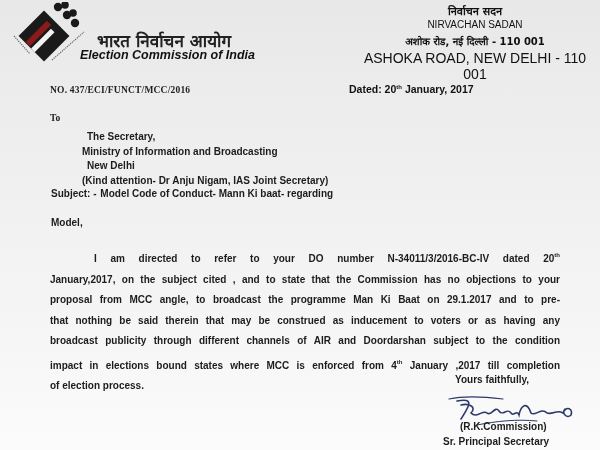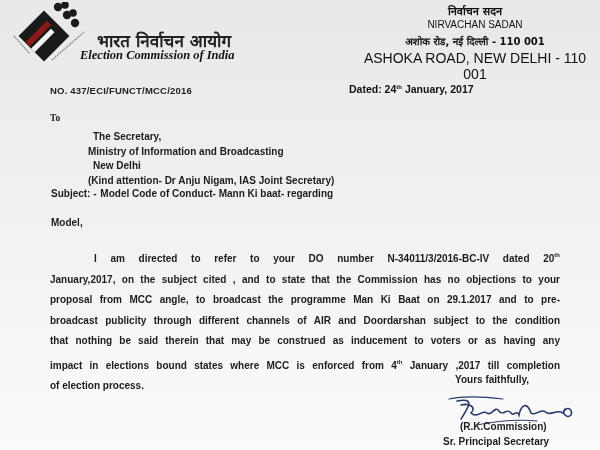--- a/index.html
+++ b/index.html
@@ -18,50 +18,50 @@
     .logo {
       position: absolute; left: 8px; top: 2px; width: 80px; height: 66px;
     }
     .org-hindi {
       position: absolute; left: 97px; top: 29px;
       font-family: "DejaVu Serif", serif; font-weight: bold;
       font-size: 17px; color: #222;
     }
     .org-english {
       position: absolute; left: 80px; top: 48px;
-      font-family: Liberation Serif, serif; font-style: italic; font-weight: bold;
+      font-family: Liberation Sans, sans-serif; font-style: italic; font-weight: bold;
       font-size: 12.5px; color: #111;
     }
     .addr {
       position: absolute; left: 380px; width: 220px; text-align: center;
       font-family: "Liberation Sans", sans-serif; color: #111;
     }
     .addr.l1 { top: 3px; font-family: "DejaVu Sans", sans-serif; font-size: 11px; font-weight: bold; left: 375px; width: 200px; }
     .addr.l2 { top: 19px; font-size: 10px; left: 375px; width: 200px; }
     .addr.l3 { top: 34px; font-family: "DejaVu Sans", sans-serif; font-size: 10px; font-weight: bold; left: 355px; width: 240px; }
     .addr.l4 { top: 50px; font-size: 14px; left: 355px; width: 240px; }
     .ref {
       position: absolute; left: 50px; top: 85px;
-      font-family: Liberation Sans, sans-serif; font-weight: bold; font-size: 9.5px; color: #222;
+      font-family: Liberation Serif, serif; font-weight: bold; font-size: 9.5px; color: #222;
       letter-spacing: 0.2px;
     }
     .dated {
       position: absolute; left: 349px; top: 83px;
       font-family: "Liberation Sans", sans-serif; font-weight: bold; font-size: 10.5px; color: #111;
     }
     .dated sup { font-size: 6px; vertical-align: 4px; }
     .to {
       position: absolute; left: 50px; top: 113px;
       font-family: Liberation Serif, serif; font-weight: bold; font-size: 9.5px; color: #222;
     }
     .body-text {
       font-family: "Liberation Sans", sans-serif; font-weight: bold; font-size: 10px; color: #1c1c1c;
     }
     .addressee {
-      position: absolute; left: 91px; top: 130px;
+      position: absolute; left: 85px; top: 130px;
     }
     .addressee div { height: 14.5px; line-height: 14.5px; white-space: nowrap; }
     .addressee .a1 { padding-left: 2px; }
     .addressee .a2 { margin-left: -3px; }
     .addressee .a3 { padding-left: 2px; }
     .addressee .a4 { margin-left: -3px; }
     .subject {
       position: absolute; left: 51px; top: 188px; white-space: nowrap;
     }
     .subject .s-label { margin-right: 1px; }
@@ -123,21 +123,21 @@
 
   <div class="addr l2">NIRVACHAN SADAN</div>
   <div class="addr l1">निर्वाचन सदन</div>
   <div class="addr l3">अशोक रोड, नई दिल्ली - 110 001</div>
   <div class="addr l4">ASHOKA ROAD, NEW DELHI - 110 001</div>
 
   <div class="ref">NO. 437/ECI/FUNCT/MCC/2016</div>
 
   <div class="dated">
     <span>Dated:</span>
-    <span>24</span><sup>th</sup>
+    <span>20</span><sup>th</sup>
     <span>January, 2017</span>
   </div>
 
   <div class="to">To</div>
 
   <div class="addressee body-text">
     <div class="a1">The Secretary,</div>
     <div class="a2">Ministry of Information and Broadcasting</div>
     <div class="a3">New Delhi</div>
     <div class="a4">(Kind attention- Dr Anju Nigam, IAS Joint Secretary)</div>
@@ -147,22 +147,22 @@
     <span class="s-label">Subject: -</span>
     <span>Model Code of Conduct-  Mann Ki baat- regarding</span>
   </div>
 
   <div class="salutation body-text">Model,</div>
 
   <div class="para body-text">
     <span class="line first"><span>I am directed to refer to your DO number N-34011/3/2016-BC-IV dated 20</span><sup>th</sup></span>
     <span class="line">January,2017, on the subject cited ,  and to state that the Commission has no objections to your</span>
     <span class="line">proposal from MCC angle, to broadcast the programme Man Ki Baat on 29.1.2017 and to pre-</span>
+    <span class="line">that nothing be said therein that may be construed as inducement to voters or as having any</span>
     <span class="line">broadcast publicity through different channels of AIR and Doordarshan subject to the condition</span>
-    <span class="line">that nothing be said therein that may be construed as inducement to voters or as having any</span>
     <span class="line"><span>impact in elections bound states where MCC is enforced from 4</span><sup>th</sup><span> January ,2017 till completion</span></span>
     <span class="line last">of election process.</span>
   </div>
 
   <div class="closing body-text">Yours faithfully,</div>
 
   <svg class="signature" viewBox="0 0 135 34">
     <path d="M10 6 C 30 2, 20 14, 14 24 M14 10 C 22 8, 30 12, 24 18 C 30 24, 36 14, 40 18 C 44 22, 48 10, 52 16 C 56 22, 60 12, 64 18 C 66 22, 70 14, 72 20 C 74 10, 80 6, 84 18 C 88 22, 94 12, 100 18 C 106 20, 110 14, 116 18 C 120 10, 126 14, 124 20 C 120 24, 114 18, 118 14" fill="none" stroke="#2a3a6a" stroke-width="1.6" stroke-linecap="round"></path>
     <path d="M2 4 C 20 0, 40 2, 56 4" fill="none" stroke="#2a3a6a" stroke-width="1.2" stroke-linecap="round"></path>
     <path d="M30 30 C 50 26, 70 24, 90 26" fill="none" stroke="#2a3a6a" stroke-width="1" stroke-linecap="round"></path>

